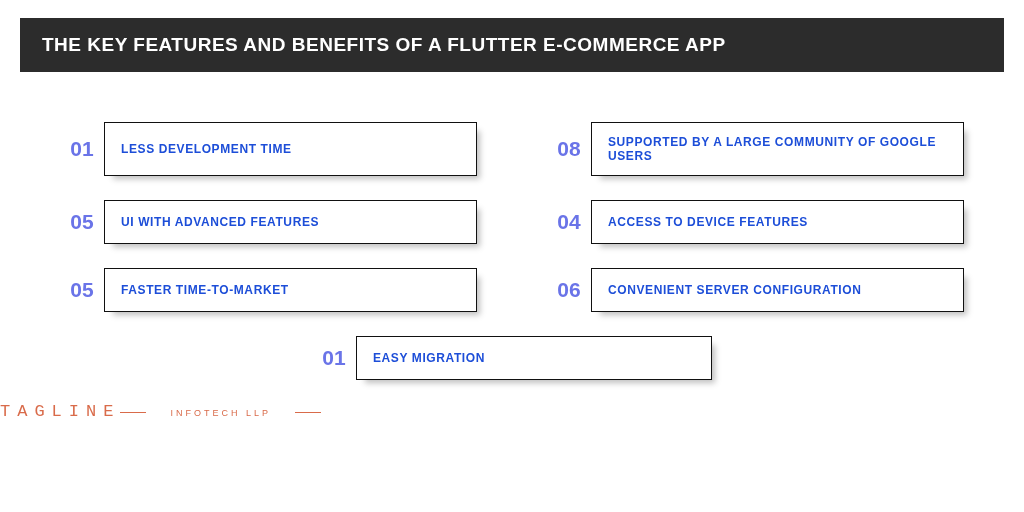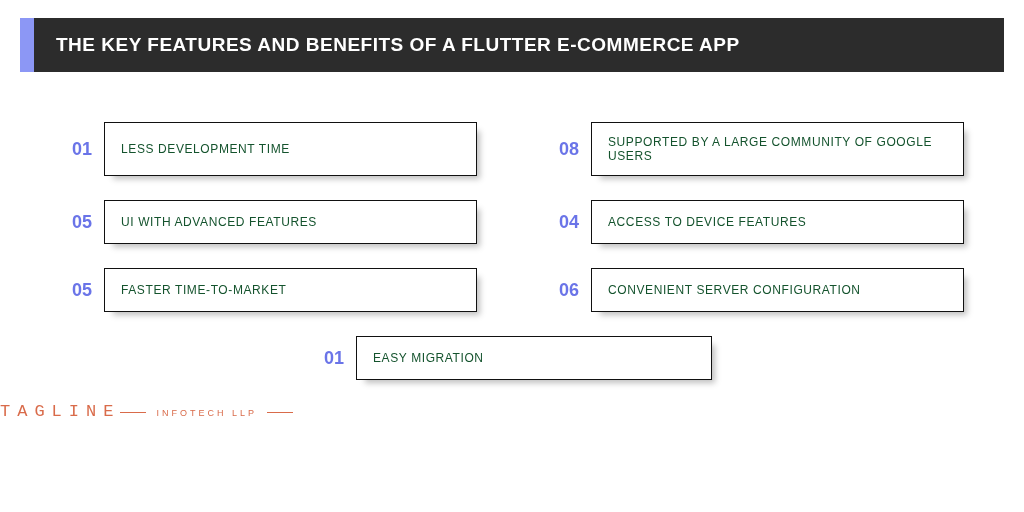--- a/index.html
+++ b/index.html
@@ -7,20 +7,21 @@
     width: 1024px;
     height: 512px;
     background: #ffffff;
     font-family: Arial, Helvetica, sans-serif;
     overflow: hidden;
   }
   .header {
     display: flex;
     align-items: stretch;
     margin: 18px 20px 0 20px;
+    flex-direction: column;
   }
   .accent-bar {
     width: 14px;
     background: #8c97f5;
   }
   .title-bar {
     flex: 1;
     background: #2c2c2c;
     color: #ffffff;
     font-weight: 700;
@@ -37,32 +38,32 @@
   }
   .item {
     display: flex;
     align-items: stretch;
   }
   .num {
     width: 44px;
     display: flex;
     align-items: center;
     justify-content: center;
-    font-size: 18px;
+    font-size: 21px;
     font-weight: 700;
     color: #6a74e8;
   }
   .box {
     flex: 1;
     border: 1px solid #111;
     padding: 12px 16px;
     font-size: 12px;
-    font-weight: 400;
+    font-weight: 700;
     letter-spacing: 0.6px;
-    color: #14532d;
+    color: #1d4ed8;
     display: flex;
     align-items: center;
     box-shadow: 6px 6px 6px -3px rgba(0,0,0,0.25);
     min-height: 44px;
     background: #fff;
   }
   .single-row {
     margin: 24px auto 0 auto;
     display: flex;
     justify-content: center;
@@ -79,21 +80,21 @@
   .logo-top {
     font-family: "Courier New", monospace;
     font-size: 17px;
     letter-spacing: 7px;
     color: #d96b4a;
     font-weight: 400;
   }
   .logo-bot {
     display: flex;
     align-items: center;
-    gap: 10px;
+    gap: 24px;
     font-size: 9px;
     letter-spacing: 3px;
     color: #d96b4a;
     margin-top: 2px;
   }
   .logo-bot .line {
     width: 26px;
     height: 1px;
     background: #d96b4a;
   }

